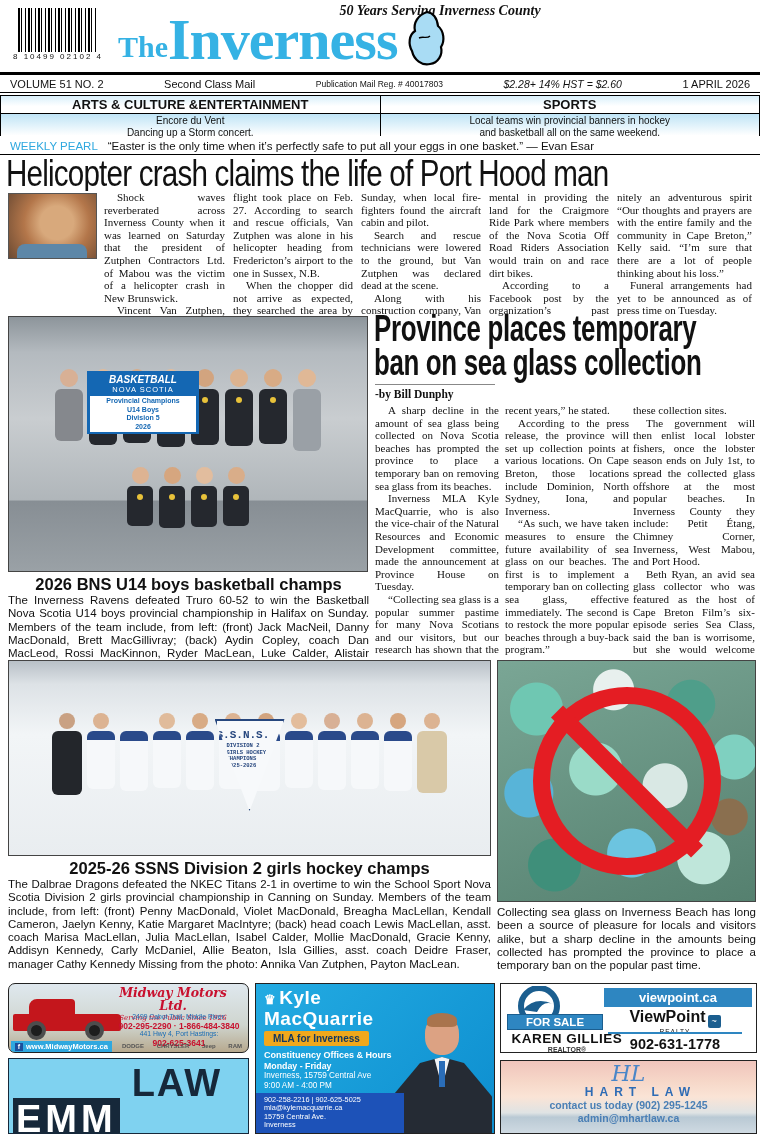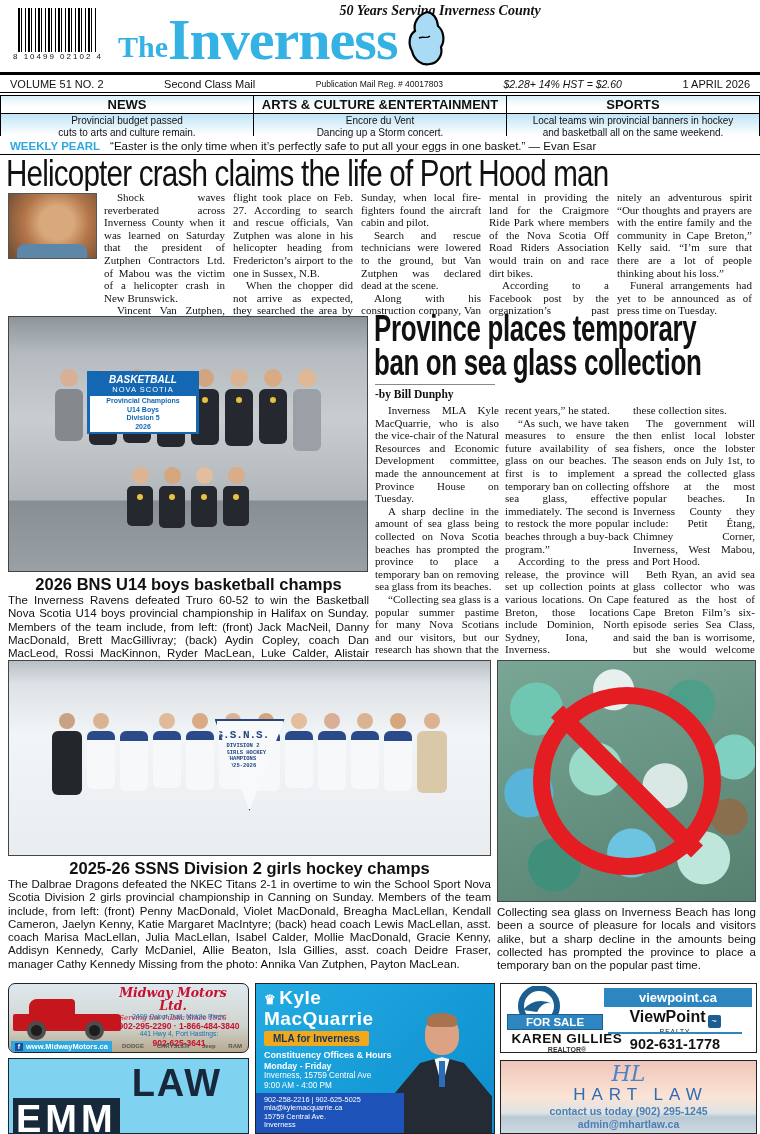--- a/index.html
+++ b/index.html
@@ -35,21 +35,21 @@
   .sec { flex:1; display:flex; flex-direction:column; border-right:1px solid #000; }
   .sec:last-child { border-right:none; }
   .sec-title { font-family:"Liberation Sans",sans-serif; font-weight:bold; font-size:13px;
     text-align:center; border-bottom:1px solid #000; background:linear-gradient(180deg,#d9f0fb,#ffffff 60%); padding:1px 0; }
   .sec-blurb { flex:1; background:linear-gradient(180deg,#bfe4f6,#ffffff 90%);
     font-family:"Liberation Sans",sans-serif; font-size:10px; line-height:11.5px; text-align:center; padding-top:1px; }
   
   .pearl { position:absolute; left:0; top:138px; width:760px; height:17px;
     border-bottom:1px solid #000; display:flex; align-items:center; gap:10px; padding:0 10px;
     font-family:"Liberation Sans",sans-serif; font-size:11.5px; }
-  .pearl-label { color:#2fa8df; font-weight:bold; }
+  .pearl-label { color:#2fa8df; font-weight:normal; }
   
   .h1 { position:absolute; left:6px; top:153px; width:754px; height:38px; overflow:hidden; }
   .h1 span { display:inline-block; white-space:nowrap; transform:scaleX(0.80); transform-origin:0 50%;
     font-family:"Liberation Sans",sans-serif; font-weight:400; font-size:37px; letter-spacing:-1px; }
   
   .victim-photo { position:absolute; left:8px; top:193px; width:89px; height:66px; border:1px solid #555;
     background:radial-gradient(circle at 55% 45%, #d8a97c 0 28%, #b3764a 55%, #6b4a33 100%);
     overflow:hidden; }
   .victim-photo::after { content:""; position:absolute; left:8px; bottom:0; width:70px; height:14px;
     background:#5d87a8; border-radius:8px 8px 0 0; }
@@ -182,21 +182,21 @@
   .vp-brand .bn { font-weight:800; font-size:16px; }
   .vp-brand .bt { font-size:6.5px; letter-spacing:1px; }
   .vp-sq { display:inline-block; width:13px; height:13px; background:#1b5e8f; vertical-align:-2px; margin-left:2px;
     border-radius:2px; color:#fff; font-size:9px; line-height:13px; }
   .vp-phone { position:absolute; right:14px; top:48px; width:134px; text-align:center; font-weight:bold; font-size:14.5px;
     border-top:2px solid #2e86c1; padding-top:2px; }
   
   .ad-hart { left:500px; top:1060px; width:257px; height:74px; text-align:center;
     background:linear-gradient(180deg,#f0c4bc 0%,#f6d7c8 28%,#fae4d6 50%,#dfe3e4 72%,#b9c9d4 78%,#cfdae2 100%); }
   .hl-mono { font-family:"DejaVu Serif",serif; font-style:italic; font-size:22px; color:#4a86c8; line-height:22px; margin-top:2px; }
-  .hl-name { font-weight:normal; font-size:17px; letter-spacing:6px; color:#2e6cb5; font-family:"Liberation Sans",sans-serif;padding-left:24px; }
+  .hl-name { font-weight:bold; font-size:12px; letter-spacing:6px; color:#2e6cb5; font-family:"Liberation Sans",sans-serif;padding-left:24px; }
   .hl-line { font-size:10.5px; color:#4a7fb5; font-weight:bold; line-height:12.5px; font-family:"Liberation Sans",sans-serif; }
 </style>
 </head>
 <body>
 
 <div class="page">
 
   <div class="masthead">
     <div class="barcode-wrap">
       <div class="barcode-bars"></div>
@@ -215,27 +215,20 @@
 
   <div class="infobar">
     <span>VOLUME 51 NO. 2</span>
     <span>Second Class Mail</span>
     <span class="reg">Publication Mail Reg. # 40017803</span>
     <span class="price">$2.28+ 14% HST = $2.60</span>
     <span>1 APRIL 2026</span>
   </div>
 
   <div class="sectionbar">
-    <div class="sec">
-      <div class="sec-title">NEWS</div>
-      <div class="sec-blurb">
-        <div>Provincial budget passed</div>
-        <div>cuts to arts and culture remain.</div>
-      </div>
-    </div>
     <div class="sec">
       <div class="sec-title">ARTS &amp; CULTURE &amp;ENTERTAINMENT</div>
       <div class="sec-blurb">
         <div>Encore du Vent</div>
         <div>Dancing up a Storm concert.</div>
       </div>
     </div>
     <div class="sec">
       <div class="sec-title">SPORTS</div>
       <div class="sec-blurb">
@@ -366,28 +359,28 @@
     <div class="cap-title">2026 BNS U14 boys basketball champs</div>
     <div class="cap-text">The Inverness Ravens defeated Truro 60-52 to win the Basketball Nova Scotia U14 boys provincial championship in Halifax on Sunday. Members of the team include, from left: (front) Jack MacNeil, Danny MacDonald, Brett MacGillivray; (back) Aydin Copley, coach Dan MacLeod, Rossi MacKinnon, Ryder MacLean, Luke Calder, Alistair MacLeod, Harley Holliday, asst. coach Jeff Poirier.</div>
   </div>
 
   <div class="h2">
     <span>Province places temporary</span>
     <span>ban on sea glass collection</span>
   </div>
   <div class="byline">-by Bill Dunphy</div>
   <div class="sg-col sg1">
+    <div class="para">A sharp decline in the amount of sea glass being collected on Nova Scotia beaches has prompted the province to place a temporary ban on removing sea glass from its beaches.</div>
     <div class="para">Inverness MLA Kyle MacQuarrie, who is also the vice-chair of the Natural Resources and Economic Development committee, made the announcement at Province House on Tuesday.</div>
-    <div class="para">A sharp decline in the amount of sea glass being collected on Nova Scotia beaches has prompted the province to place a temporary ban on removing sea glass from its beaches.</div>
     <div class="para">“Collecting sea glass is a popular summer pastime for many Nova Scotians and our visitors, but our research has shown that the amount of glass available has dropped considerably in</div>
   </div>
   <div class="sg-col sg2">
     <div>recent years,” he stated.</div>
+    <div class="para">According to the press release, the province will set up collection points at various locations. On Cape Breton, those locations include Dominion, North Sydney, Iona, and Inverness.</div>
     <div class="para">“As such, we have taken measures to ensure the future availability of sea glass on our beaches. The first is to implement a temporary ban on collecting sea glass, effective immediately. The second is to restock the more popular beaches through a buy-back program.”</div>
-    <div class="para">According to the press release, the province will set up collection points at various locations. On Cape Breton, those locations include Dominion, North Sydney, Iona, and Inverness.</div>
     <div class="para">Those who want to return their glass to the sea will be paid $40 per kilogram ($18 per pound) at</div>
   </div>
   <div class="sg-col sg3">
     <div>these collection sites.</div>
     <div class="para">The government will then enlist local lobster fishers, once the lobster season ends on July 1st, to spread the collected glass offshore at the most popular beaches. In Inverness County they include: Petit Étang, Chimney Corner, Inverness, West Mabou, and Port Hood.</div>
     <div class="para">Beth Ryan, an avid sea glass collector who was featured as the host of Cape Breton Film’s six-episode series Sea Class, said the ban is worrisome, but she would welcome more glass being made available on local beaches.</div>
 
   </div>
 
   <div class="hk-photo">

